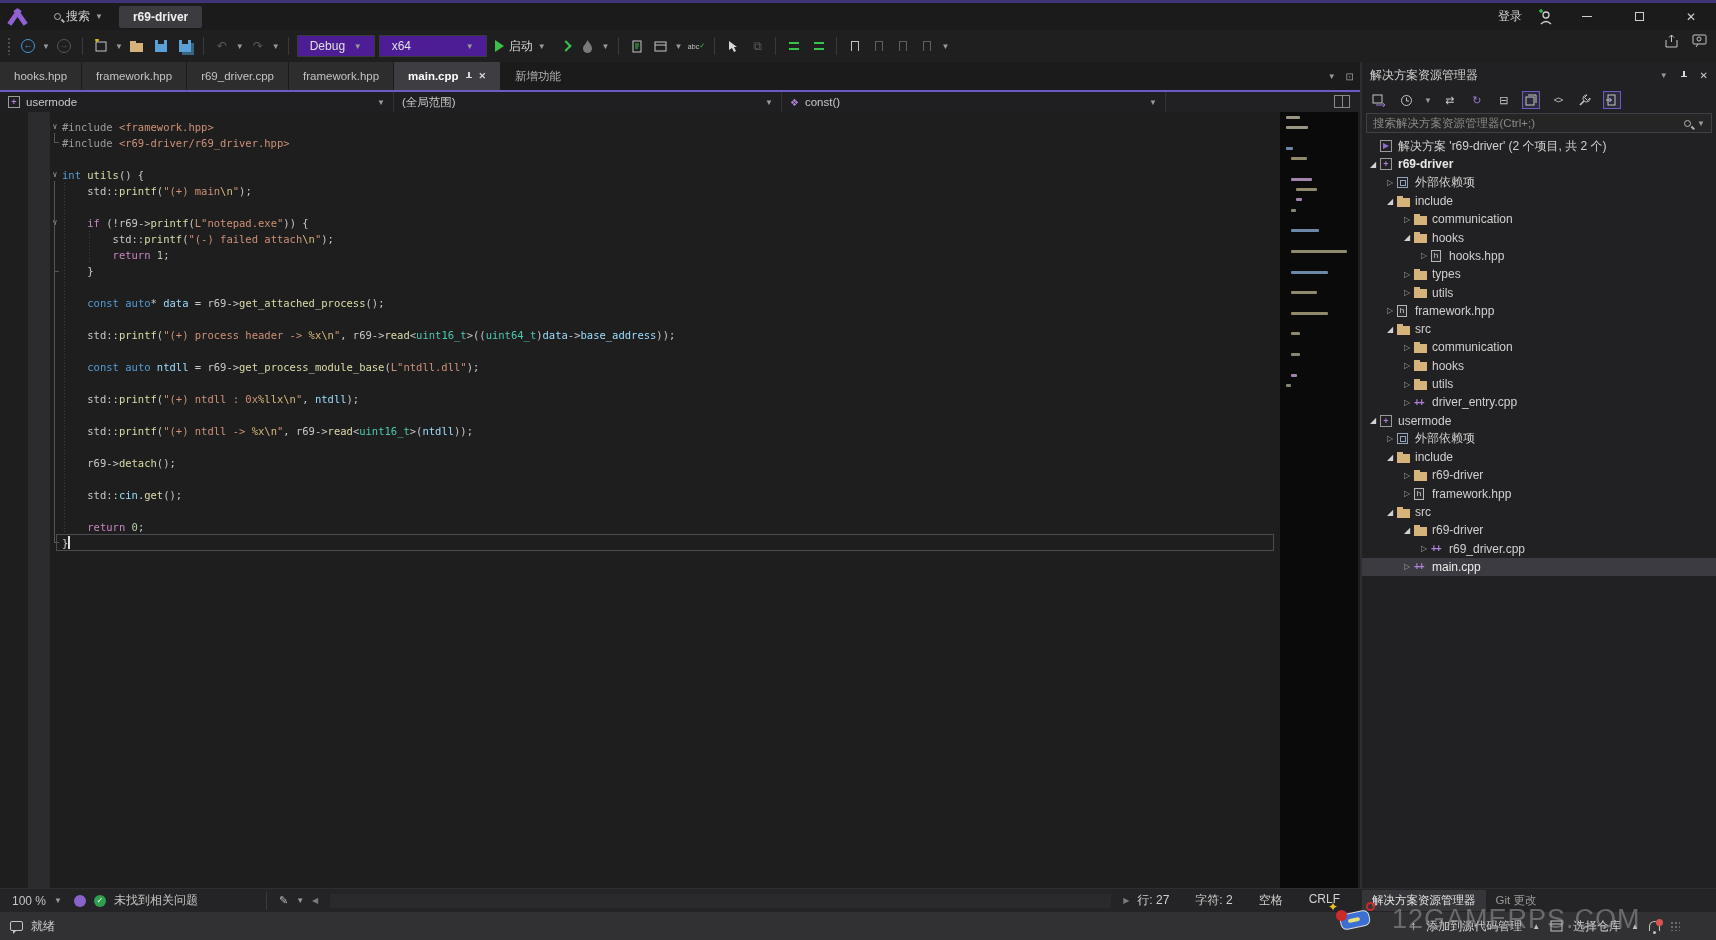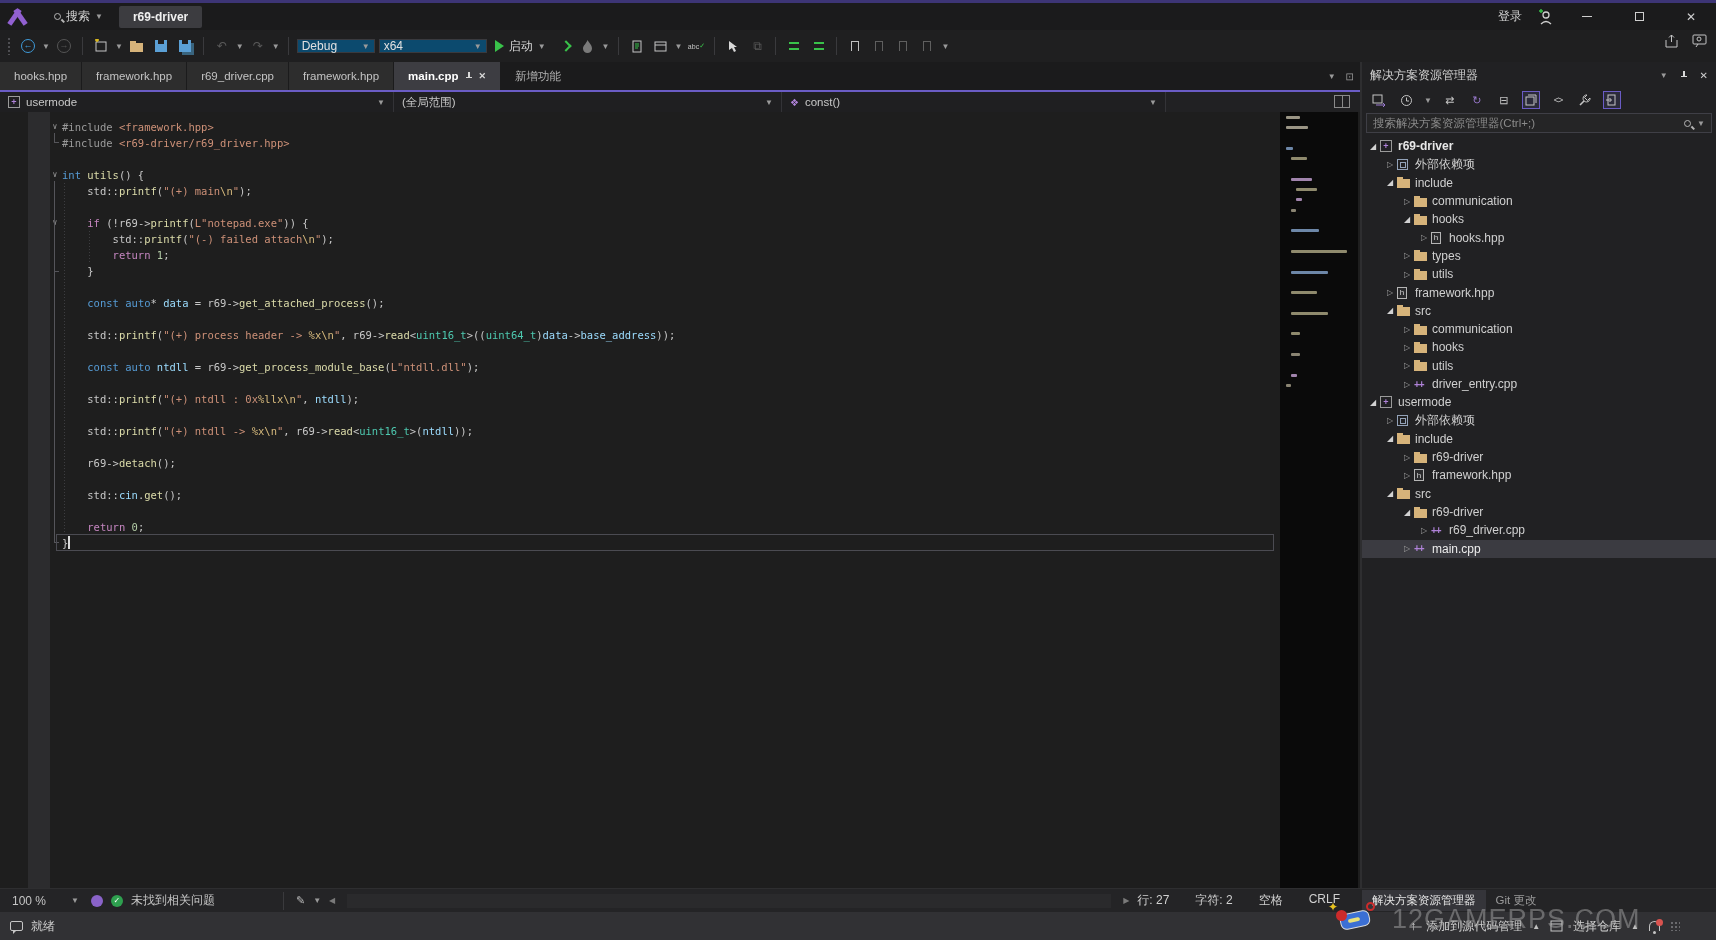--- a/index.html
+++ b/index.html
@@ -28,21 +28,21 @@
   #toolbar { position:absolute; left:0; top:30px; width:1716px; height:32px; background:#1f1f20;
              display:flex; align-items:center; gap:4px; padding-left:4px; }
   .tb-grip { width:4px; height:18px; margin:0 3px;
              background-image:radial-gradient(#4e4e52 1px, transparent 1px); background-size:4px 4px; }
   .tb-sep { width:1px; height:18px; background:#3a3a3d; margin:0 4px; }
   .tb-ico { width:20px; height:22px; display:flex; align-items:center; justify-content:center; color:#c5c5c5; }
   .tb-ico.dis { color:#5a5a5a; }
   .circle-nav { width:14px; height:14px; border-radius:50%; border:1.5px solid #3e9ad9; color:#3e9ad9;
                 font-size:9px; line-height:11px; text-align:center; }
   .circle-nav.dis { border-color:#555; color:#555; }
-  .combo { background:#0c4a6e; height:14px; display:flex; align-items:center; padding:0 4px;
+  .combo { background:#4c1d95; height:22px; display:flex; align-items:center; padding:0 12px;
            color:#e0e0e0; gap:6px; border:1px solid #3a3a3e; }
   .combo .chev { margin-left:auto; }
   #start-btn { display:flex; align-items:center; gap:5px; color:#d8d8d8; padding:0 4px; }
   .play-solid { width:0; height:0; border-left:9px solid #39c24a; border-top:6px solid transparent; border-bottom:6px solid transparent; }
   .play-hollow { width:8px; height:8px; border:2px solid #39c24a; border-left:none; border-bottom:none;
                  transform:rotate(45deg); margin-left:4px; }
   .floppy { width:12px; height:12px; background:#5ba0d6; position:relative; }
   .floppy::before { content:""; position:absolute; left:3px; top:0; width:6px; height:4px; background:#1f1f20; }
   .floppy2 { box-shadow:3px 3px 0 #39647e; }
   .folder-ico { width:13px; height:9px; background:#d6b37a; position:relative; margin-top:3px; }
@@ -127,21 +127,21 @@
              line-height:10px; text-align:center; font-weight:bold; }
   .ti-refs { width:11px; height:11px; border:1px solid #93a2b8; position:relative; }
   .ti-refs::after { content:""; position:absolute; right:1px; bottom:1px; width:4px; height:4px; border:1px solid #93a2b8; }
   .ti-sln { width:12px; height:12px; border:1px solid #9a9a9a; position:relative; }
   .ti-sln::after { content:""; position:absolute; left:2px; top:2px; border-left:6px solid #8a6fd0;
                    border-top:3px solid transparent; border-bottom:3px solid transparent; }
 
   
   #editor-status { position:absolute; left:0; top:888px; width:1362px; height:24px; background:#242426;
                    display:flex; align-items:center; gap:8px; padding:0 8px; color:#c5c5c5; border-top:1px solid #2e2e30; }
-  #zoom-select { display:flex; gap:25px; align-items:center; padding:0 4px; }
+  #zoom-select { display:flex; gap:8px; align-items:center; padding:0 4px; }
   .ok-circle { width:12px; height:12px; border-radius:50%; background:#2ea04f; color:#fff; font-size:8px;
                display:flex; align-items:center; justify-content:center; }
   .intelli { width:12px; height:12px; border-radius:50%; background:#8a63c9; }
   .pen { color:#b5b5b5; font-size:11px; }
   #hscroll { flex:1; height:14px; background:#2a2a2c; margin:0 4px; }
   .sb-arrow { color:#7a7a7a; font-size:8px; }
   #line-info { display:flex; gap:26px; padding-right:14px; color:#d0d0d0; }
   #panel-tabs { position:absolute; left:1362px; top:888px; width:354px; height:24px; background:#242426;
                 display:flex; align-items:center; border-top:1px solid #2e2e30; }
   .ptab { padding:3px 10px; color:#9a9a9a; font-size:11.5px; }
@@ -468,20 +468,28 @@
       </span>
     </div>
     <div id="sep-search">
       <span>搜索解决方案资源管理器(Ctrl+;)</span>
       <span class="mag"></span>
       <span class="chev" style="margin-left:6px">▼</span>
     </div>
     <div id="tree">
         <div class="tree-row">
           <span class="tr-spacer" style="width: 4px;"></span>
+          <span class="tr-arrow"></span>
+          <span class="tr-icon">
+            <span class="ti-sln"></span>
+          </span>
+          <span class="tr-label">解决方案 'r69-driver' (2 个项目, 共 2 个)</span>
+        </div>
+        <div class="tree-row">
+          <span class="tr-spacer" style="width: 4px;"></span>
           <span class="tr-arrow exp">◢</span>
           <span class="tr-icon">
             <span class="ti-proj">+</span>
           </span>
           <span class="tr-label bold">r69-driver</span>
         </div>
         <div class="tree-row">
           <span class="tr-spacer" style="width: 21px;"></span>
           <span class="tr-arrow">▷</span>
           <span class="tr-icon">

